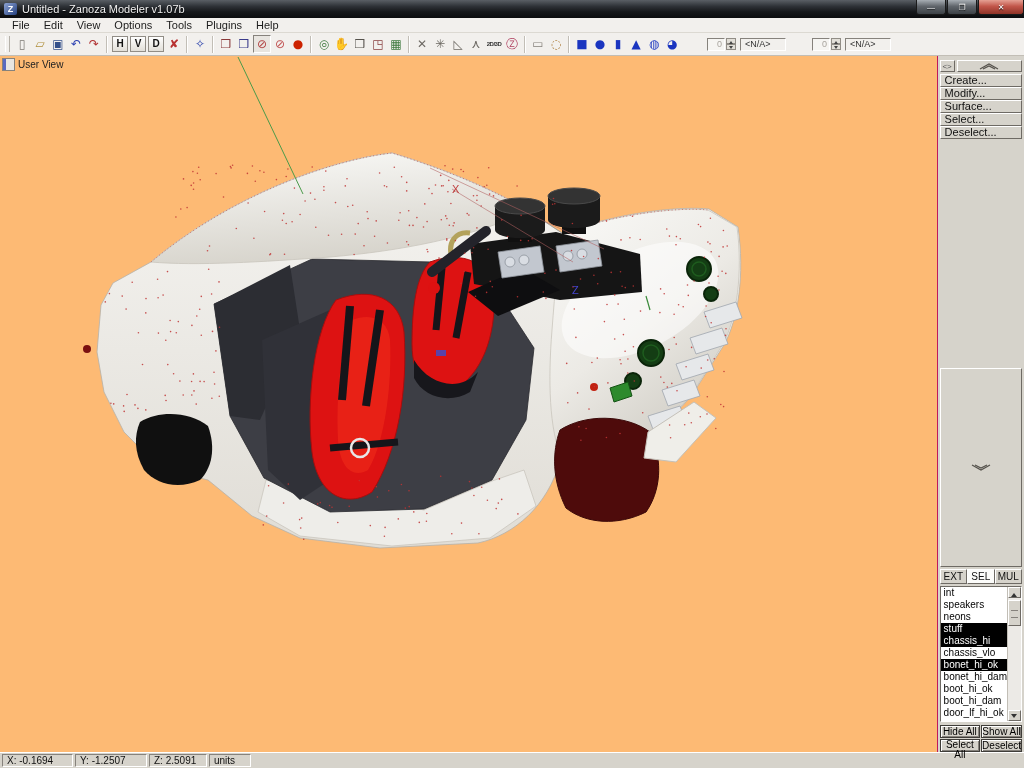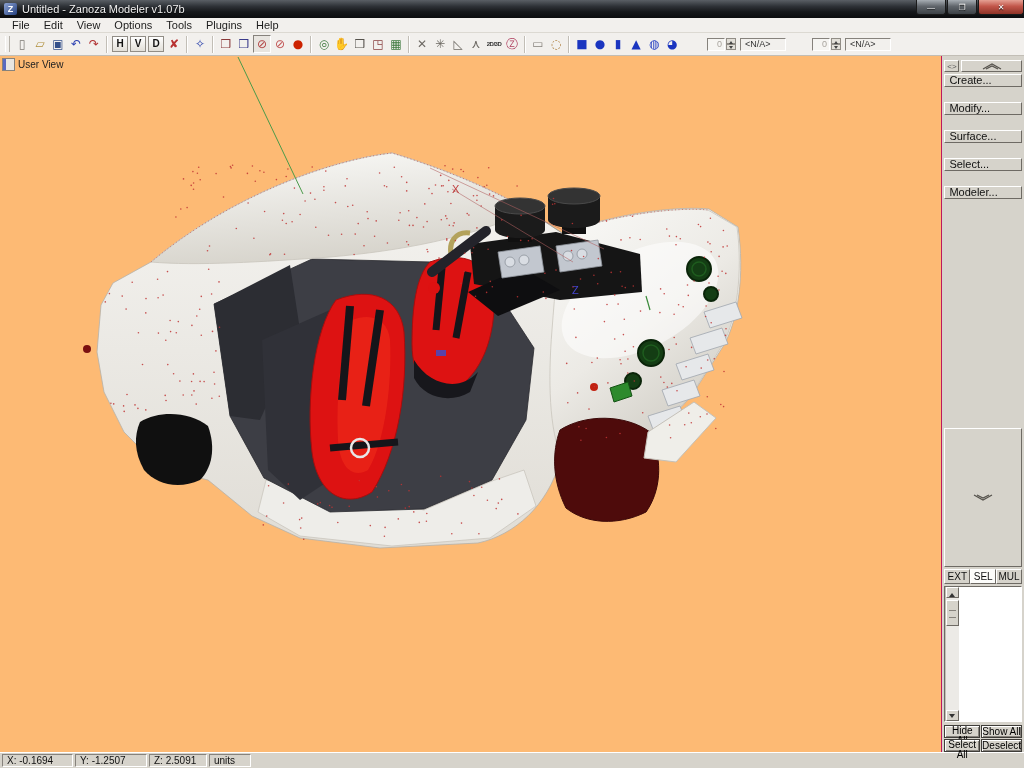--- a/index.html
+++ b/index.html
@@ -707,47 +707,71 @@
 
     <div class="sidebar">
       <div class="sb-row">
         <button class="sb-sq raised">&lt;&gt;</button>
         <button class="sb-chev raised">
           <svg width="22" height="8" viewBox="0 0 22 8">
               <path d="M2 7 L11 2 L20 7 M5 7 L11 4 L17 7" fill="none" stroke="#55524c" stroke-width="1.2"></path>
             </svg>
         </button>
       </div>
-      <div style="display:flex;flex-direction:column;gap:15px;">
+      <div style="display:flex;flex-direction:column;">
 
           <button class="sb-btn raised">Create...</button>
 
           <button class="sb-btn raised">Modify...</button>
 
           <button class="sb-btn raised">Surface...</button>
 
           <button class="sb-btn raised">Select...</button>
 
-          <button class="sb-btn raised">Modeler...</button>
+          <button class="sb-btn raised">Deselect...</button>
         </div>
       <div class="sb-gap"></div>
       <button class="sb-chev raised" style="margin-left:0;">
         <svg width="22" height="8" viewBox="0 0 22 8">
             <path d="M2 1 L11 6 L20 1 M5 1 L11 4 L17 1" fill="none" stroke="#55524c" stroke-width="1.2"></path>
           </svg>
       </button>
       <div class="tabs">
 
           <button class="tab raised">EXT</button>
 
           <button class="tab raised active">SEL</button>
 
           <button class="tab raised">MUL</button>
         </div>
       <div class="listbox">
+        <div class="list-items">
+
+            <div class="li">int</div>
+
+            <div class="li">speakers</div>
+
+            <div class="li">neons</div>
+
+            <div class="li sel">stuff</div>
+
+            <div class="li sel">chassis_hi</div>
+
+            <div class="li">chassis_vlo</div>
+
+            <div class="li sel">bonet_hi_ok</div>
+
+            <div class="li">bonet_hi_dam</div>
+
+            <div class="li">boot_hi_ok</div>
+
+            <div class="li">boot_hi_dam</div>
+
+            <div class="li">door_lf_hi_ok</div>
+          </div>
         <div class="vscroll">
           <button class="scr-btn up"></button>
           <div class="scr-thumb"></div>
           <div class="scr-spacer"></div>
           <button class="scr-btn dn"></button>
         </div>
       </div>
       <div class="actions">
 
           <button class="act-btn">Hide All</button>

